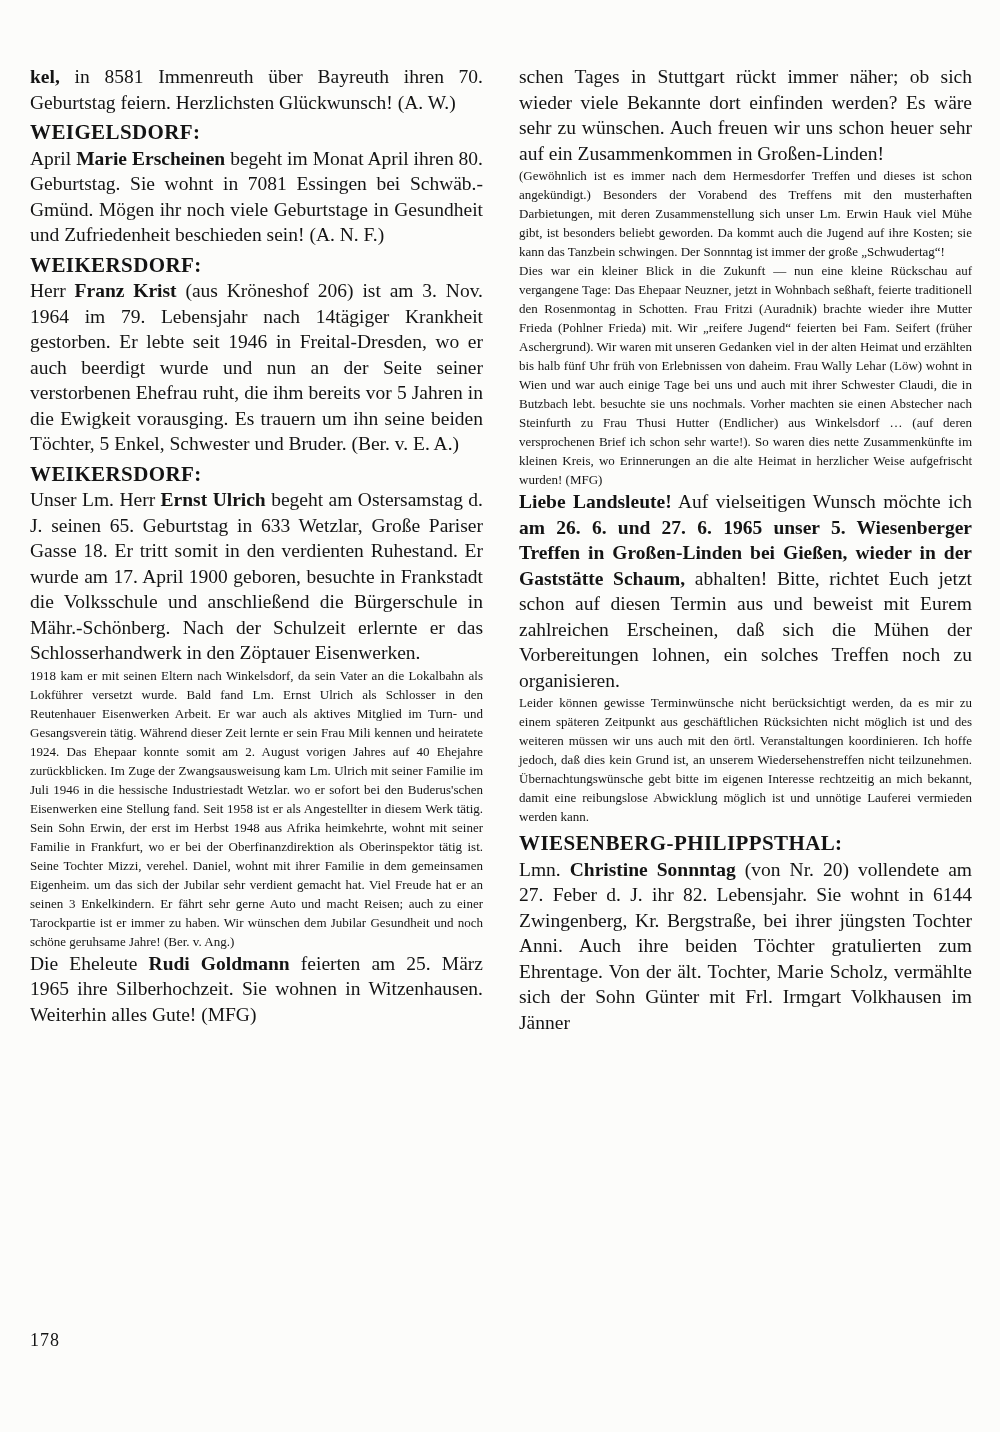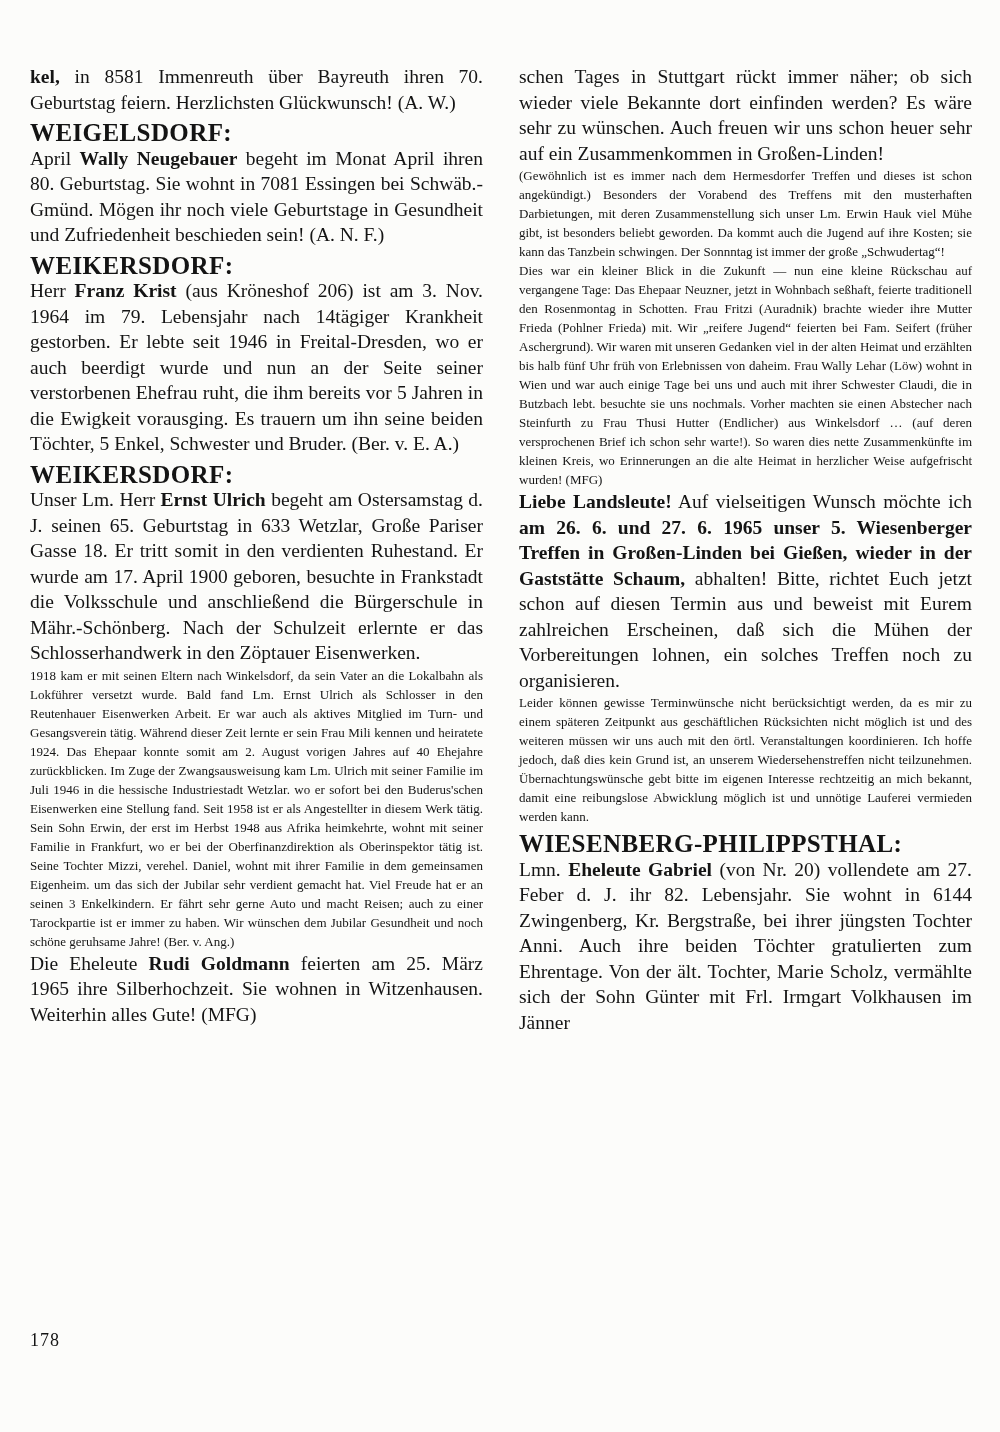--- a/index.html
+++ b/index.html
@@ -14,21 +14,21 @@
   .page {
     padding:64px 28px 0 30px;
     display:flex;
     gap:36px;
   }
   .col { flex:1; min-width:0; }
   .para { text-align:justify; }
   .para.normal { font-size:19.5px; line-height:25.5px; }
   .para.small  { font-size:13px; line-height:19px; }
   .heading {
-    font-size:25px;
+    font-size:21px;
     line-height:25.5px;
     font-weight:bold;
     margin-top:5px;
     letter-spacing:0.4px;
   }
   b { font-weight:bold; }
   .page-number {
     position:absolute;
     left:30px;
     top:1330px;
@@ -36,32 +36,32 @@
     letter-spacing:1px;
   }
 </style>
 </head>
 <body>
 
 <div class="page">
   <div class="col">
       <p class="para normal"><b>kel,</b><span> in 8581 Immenreuth über Bayreuth ihren 70. Geburtstag feiern. Herzlichsten Glückwunsch! (A. W.)</span></p>
       <h2 class="heading">WEIGELSDORF:</h2>
-      <p class="para normal"><span>April </span><b>Wally Neugebauer</b><span> begeht im Monat April ihren 80. Geburtstag. Sie wohnt in 7081 Essingen bei Schwäb.-Gmünd. Mögen ihr noch viele Geburtstage in Gesundheit und Zufriedenheit beschieden sein! (A. N. F.)</span></p>
+      <p class="para normal"><span>April </span><b>Marie Erscheinen</b><span> begeht im Monat April ihren 80. Geburtstag. Sie wohnt in 7081 Essingen bei Schwäb.-Gmünd. Mögen ihr noch viele Geburtstage in Gesundheit und Zufriedenheit beschieden sein! (A. N. F.)</span></p>
       <h2 class="heading">WEIKERSDORF:</h2>
       <p class="para normal"><span>Herr </span><b>Franz Krist</b><span> (aus Kröneshof 206) ist am 3. Nov. 1964 im 79. Lebensjahr nach 14tägiger Krankheit gestorben. Er lebte seit 1946 in Freital-Dresden, wo er auch beerdigt wurde und nun an der Seite seiner verstorbenen Ehefrau ruht, die ihm bereits vor 5 Jahren in die Ewigkeit vorausging. Es trauern um ihn seine beiden Töchter, 5 Enkel, Schwester und Bruder. (Ber. v. E. A.)</span></p>
       <h2 class="heading">WEIKERSDORF:</h2>
       <p class="para normal"><span>Unser Lm. Herr </span><b>Ernst Ulrich</b><span> begeht am Ostersamstag d. J. seinen 65. Geburtstag in 633 Wetzlar, Große Pariser Gasse 18. Er tritt somit in den verdienten Ruhestand. Er wurde am 17. April 1900 geboren, besuchte in Frankstadt die Volksschule und anschließend die Bürgerschule in Mähr.-Schönberg. Nach der Schulzeit erlernte er das Schlosserhandwerk in den Zöptauer Eisenwerken.</span></p>
       <p class="para small"><span>1918 kam er mit seinen Eltern nach Winkelsdorf, da sein Vater an die Lokalbahn als Lokführer versetzt wurde. Bald fand Lm. Ernst Ulrich als Schlosser in den Reutenhauer Eisenwerken Arbeit. Er war auch als aktives Mitglied im Turn- und Gesangsverein tätig. Während dieser Zeit lernte er sein Frau Mili kennen und heiratete 1924. Das Ehepaar konnte somit am 2. August vorigen Jahres auf 40 Ehejahre zurückblicken. Im Zuge der Zwangsausweisung kam Lm. Ulrich mit seiner Familie im Juli 1946 in die hessische Industriestadt Wetzlar. wo er sofort bei den Buderus'schen Eisenwerken eine Stellung fand. Seit 1958 ist er als Angestellter in diesem Werk tätig. Sein Sohn Erwin, der erst im Herbst 1948 aus Afrika heimkehrte, wohnt mit seiner Familie in Frankfurt, wo er bei der Oberfinanzdirektion als Oberinspektor tätig ist. Seine Tochter Mizzi, verehel. Daniel, wohnt mit ihrer Familie in dem gemeinsamen Eigenheim. um das sich der Jubilar sehr verdient gemacht hat. Viel Freude hat er an seinen 3 Enkelkindern. Er fährt sehr gerne Auto und macht Reisen; auch zu einer Tarockpartie ist er immer zu haben. Wir wünschen dem Jubilar Gesundheit und noch schöne geruhsame Jahre! (Ber. v. Ang.)</span></p>
       <p class="para normal"><span>Die Eheleute </span><b>Rudi Goldmann</b><span> feierten am 25. März 1965 ihre Silberhochzeit. Sie wohnen in Witzenhausen. Weiterhin alles Gute! (MFG)</span></p>
     </div>
   <div class="col">
       <p class="para normal"><span>schen Tages in Stuttgart rückt immer näher; ob sich wieder viele Bekannte dort einfinden werden? Es wäre sehr zu wünschen. Auch freuen wir uns schon heuer sehr auf ein Zusammenkommen in Großen-Linden!</span></p>
       <p class="para small"><span>(Gewöhnlich ist es immer nach dem Hermesdorfer Treffen und dieses ist schon angekündigt.) Besonders der Vorabend des Treffens mit den musterhaften Darbietungen, mit deren Zusammenstellung sich unser Lm. Erwin Hauk viel Mühe gibt, ist besonders beliebt geworden. Da kommt auch die Jugend auf ihre Kosten; sie kann das Tanzbein schwingen. Der Sonnntag ist immer der große „Schwudertag“!</span></p>
       <p class="para small"><span>Dies war ein kleiner Blick in die Zukunft — nun eine kleine Rückschau auf vergangene Tage: Das Ehepaar Neuzner, jetzt in Wohnbach seßhaft, feierte traditionell den Rosenmontag in Schotten. Frau Fritzi (Auradnik) brachte wieder ihre Mutter Frieda (Pohlner Frieda) mit. Wir „reifere Jugend“ feierten bei Fam. Seifert (früher Aschergrund). Wir waren mit unseren Gedanken viel in der alten Heimat und erzählten bis halb fünf Uhr früh von Erlebnissen von daheim. Frau Wally Lehar (Löw) wohnt in Wien und war auch einige Tage bei uns und auch mit ihrer Schwester Claudi, die in Butzbach lebt. besuchte sie uns nochmals. Vorher machten sie einen Abstecher nach Steinfurth zu Frau Thusi Hutter (Endlicher) aus Winkelsdorf … (auf deren versprochenen Brief ich schon sehr warte!). So waren dies nette Zusammenkünfte im kleinen Kreis, wo Erinnerungen an die alte Heimat in herzlicher Weise aufgefrischt wurden! (MFG)</span></p>
       <p class="para normal"><b>Liebe Landsleute!</b><span> Auf vielseitigen Wunsch möchte ich </span><b>am 26. 6. und 27. 6. 1965 unser 5. Wiesenberger Treffen in Großen-Linden bei Gießen, wieder in der Gaststätte Schaum,</b><span> abhalten! Bitte, richtet Euch jetzt schon auf diesen Termin aus und beweist mit Eurem zahlreichen Erscheinen, daß sich die Mühen der Vorbereitungen lohnen, ein solches Treffen noch zu organisieren.</span></p>
       <p class="para small"><span>Leider können gewisse Terminwünsche nicht berücksichtigt werden, da es mir zu einem späteren Zeitpunkt aus geschäftlichen Rücksichten nicht möglich ist und des weiteren müssen wir uns auch mit den örtl. Veranstaltungen koordinieren. Ich hoffe jedoch, daß dies kein Grund ist, an unserem Wiedersehenstreffen nicht teilzunehmen. Übernachtungswünsche gebt bitte im eigenen Interesse rechtzeitig an mich bekannt, damit eine reibungslose Abwicklung möglich ist und unnötige Lauferei vermieden werden kann.</span></p>
       <h2 class="heading">WIESENBERG-PHILIPPSTHAL:</h2>
-      <p class="para normal"><span>Lmn. </span><b>Eheleute Gabriel</b><span> (von Nr. 20) vollendete am 27. Feber d. J. ihr 82. Lebensjahr. Sie wohnt in 6144 Zwingenberg, Kr. Bergstraße, bei ihrer jüngsten Tochter Anni. Auch ihre beiden Töchter gratulierten zum Ehrentage. Von der ält. Tochter, Marie Scholz, vermählte sich der Sohn Günter mit Frl. Irmgart Volkhausen im Jänner</span></p>
+      <p class="para normal"><span>Lmn. </span><b>Christine Sonnntag</b><span> (von Nr. 20) vollendete am 27. Feber d. J. ihr 82. Lebensjahr. Sie wohnt in 6144 Zwingenberg, Kr. Bergstraße, bei ihrer jüngsten Tochter Anni. Auch ihre beiden Töchter gratulierten zum Ehrentage. Von der ält. Tochter, Marie Scholz, vermählte sich der Sohn Günter mit Frl. Irmgart Volkhausen im Jänner</span></p>
     </div>
 </div>
 
 <div class="page-number">178</div>
 
 </body></html>

